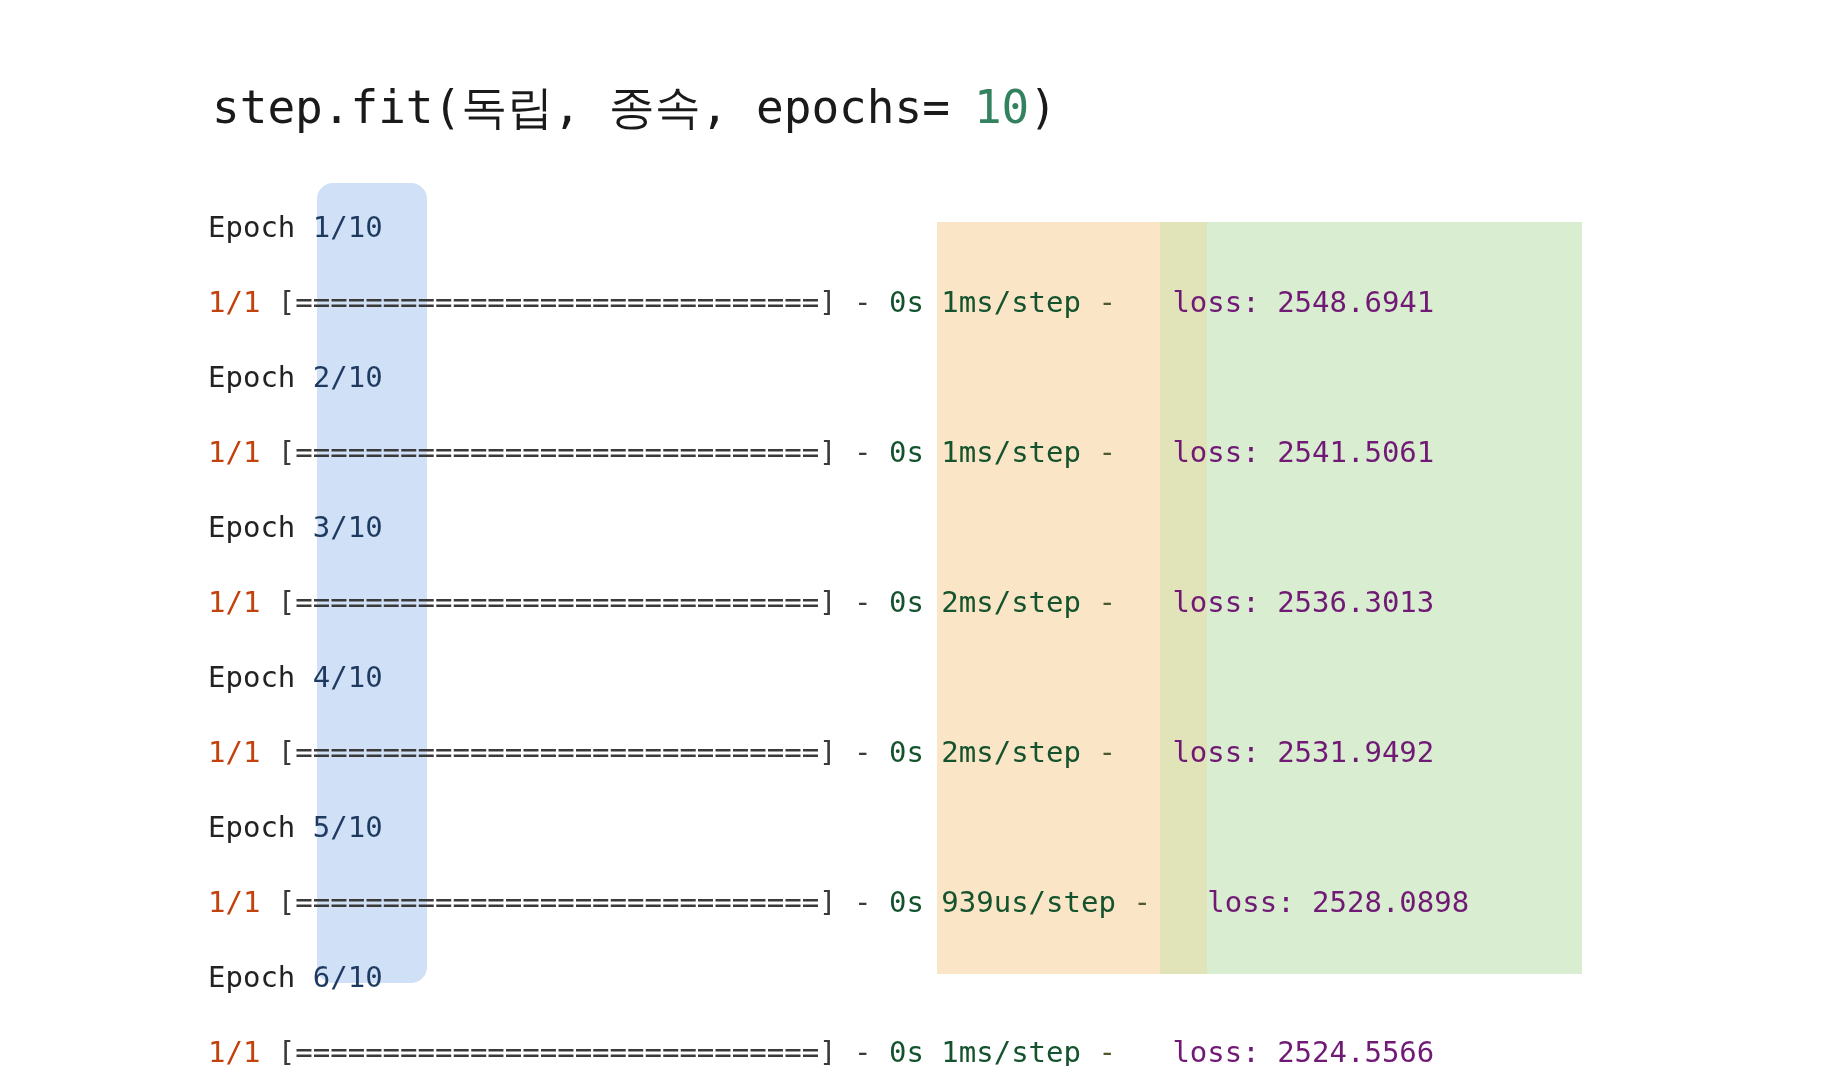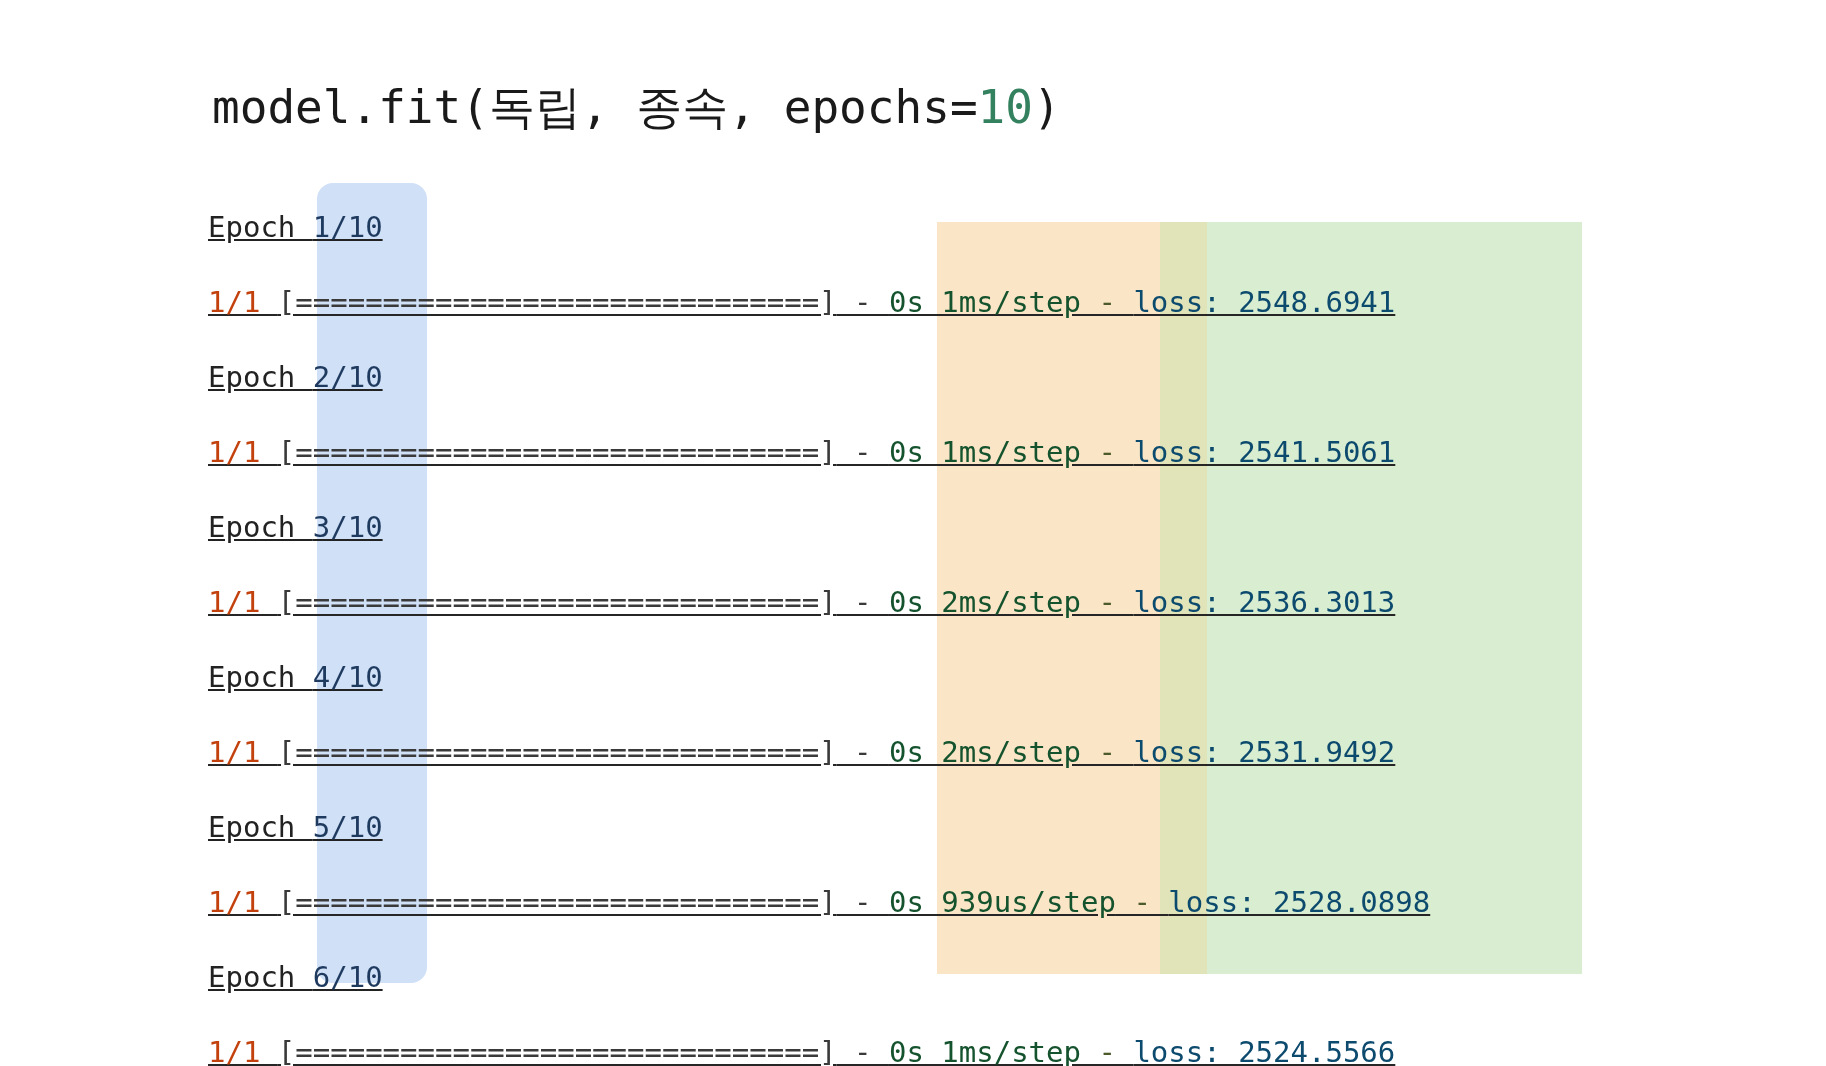--- a/index.html
+++ b/index.html
@@ -21,21 +21,21 @@
     left: 212px;
     top: 78px;
     font-family: "DejaVu Sans Mono", "Liberation Mono", monospace;
     font-size: 46px;
     font-weight: 400;
     letter-spacing: 0px;
     color: #1a1a1a;
     white-space: pre;
     line-height: 58px;
   }
-  #title .num { color: #33815e; }
+  #title .num { color: #33815e; margin-left: 24px; }
 
   
   .band {
     position: absolute;
     z-index: 0;
     pointer-events: none;
   }
   #band-blue {
     left: 317px;
     top: 183px;
@@ -71,34 +71,34 @@
     position: absolute;
     left: 208px;
     top: 190px;
     z-index: 2;
     font-family: "DejaVu Sans Mono", "Liberation Mono", monospace;
     font-size: 29px;
     line-height: 75px;
     white-space: pre;
     color: #262626;
   }
-  .log-line { white-space: pre; height: 75px; text-decoration: underline; }
+  .log-line { white-space: pre; height: 75px; }
   .epoch-line { color: #222222; }
   .ep-label { color: #222222; }
   .ep-count { color: #1f3a5f; }
   .prog-pre  { color: #c2410c; }
   .prog-bar  { color: #3a3a3a; letter-spacing: 0px; }
   .sep       { color: #3a3a3a; }
   .timing    { color: #14532d; }
   .sep2      { color: #4d5a2a; }
-  .loss      { color: #0c4a6e; }
+  .loss      { color: #701a75; margin-left: 39px; }
 </style>
 </head>
 <body>
 
 <div class="band" id="band-blue"></div>
 <div class="band" id="band-orange"></div>
 <div class="band" id="band-green"></div>
 <div class="band" id="band-overlap"></div>
 
-<div id="title"><span>model.fit(독립, 종속, epochs=</span><span class="num">10</span><span>)</span></div>
+<div id="title"><span>step.fit(독립, 종속, epochs=</span><span class="num">10</span><span>)</span></div>
 
 <div id="console"><div class="log-line epoch-line"><span class="ep-label">Epoch </span><span class="ep-count">1/10</span></div><div class="log-line"><span class="prog-pre">1/1 </span><span class="prog-bar">[==============================]</span><span class="sep"> - </span><span class="timing">0s 1ms/step</span><span class="sep2"> - </span><span class="loss">loss: 2548.6941</span></div><div class="log-line epoch-line"><span class="ep-label">Epoch </span><span class="ep-count">2/10</span></div><div class="log-line"><span class="prog-pre">1/1 </span><span class="prog-bar">[==============================]</span><span class="sep"> - </span><span class="timing">0s 1ms/step</span><span class="sep2"> - </span><span class="loss">loss: 2541.5061</span></div><div class="log-line epoch-line"><span class="ep-label">Epoch </span><span class="ep-count">3/10</span></div><div class="log-line"><span class="prog-pre">1/1 </span><span class="prog-bar">[==============================]</span><span class="sep"> - </span><span class="timing">0s 2ms/step</span><span class="sep2"> - </span><span class="loss">loss: 2536.3013</span></div><div class="log-line epoch-line"><span class="ep-label">Epoch </span><span class="ep-count">4/10</span></div><div class="log-line"><span class="prog-pre">1/1 </span><span class="prog-bar">[==============================]</span><span class="sep"> - </span><span class="timing">0s 2ms/step</span><span class="sep2"> - </span><span class="loss">loss: 2531.9492</span></div><div class="log-line epoch-line"><span class="ep-label">Epoch </span><span class="ep-count">5/10</span></div><div class="log-line"><span class="prog-pre">1/1 </span><span class="prog-bar">[==============================]</span><span class="sep"> - </span><span class="timing">0s 939us/step</span><span class="sep2"> - </span><span class="loss">loss: 2528.0898</span></div><div class="log-line epoch-line"><span class="ep-label">Epoch </span><span class="ep-count">6/10</span></div><div class="log-line"><span class="prog-pre">1/1 </span><span class="prog-bar">[==============================]</span><span class="sep"> - </span><span class="timing">0s 1ms/step</span><span class="sep2"> - </span><span class="loss">loss: 2524.5566</span></div></div>
 
 </body></html>

